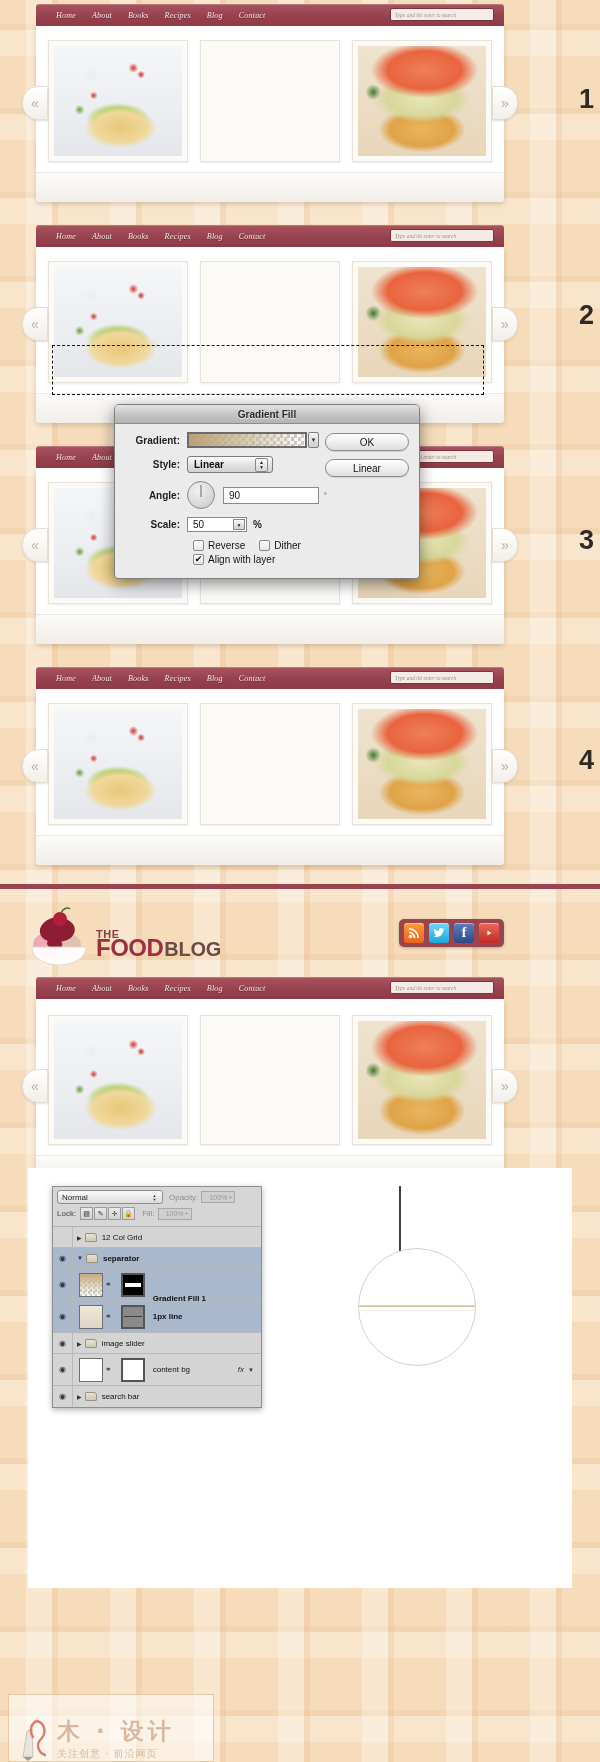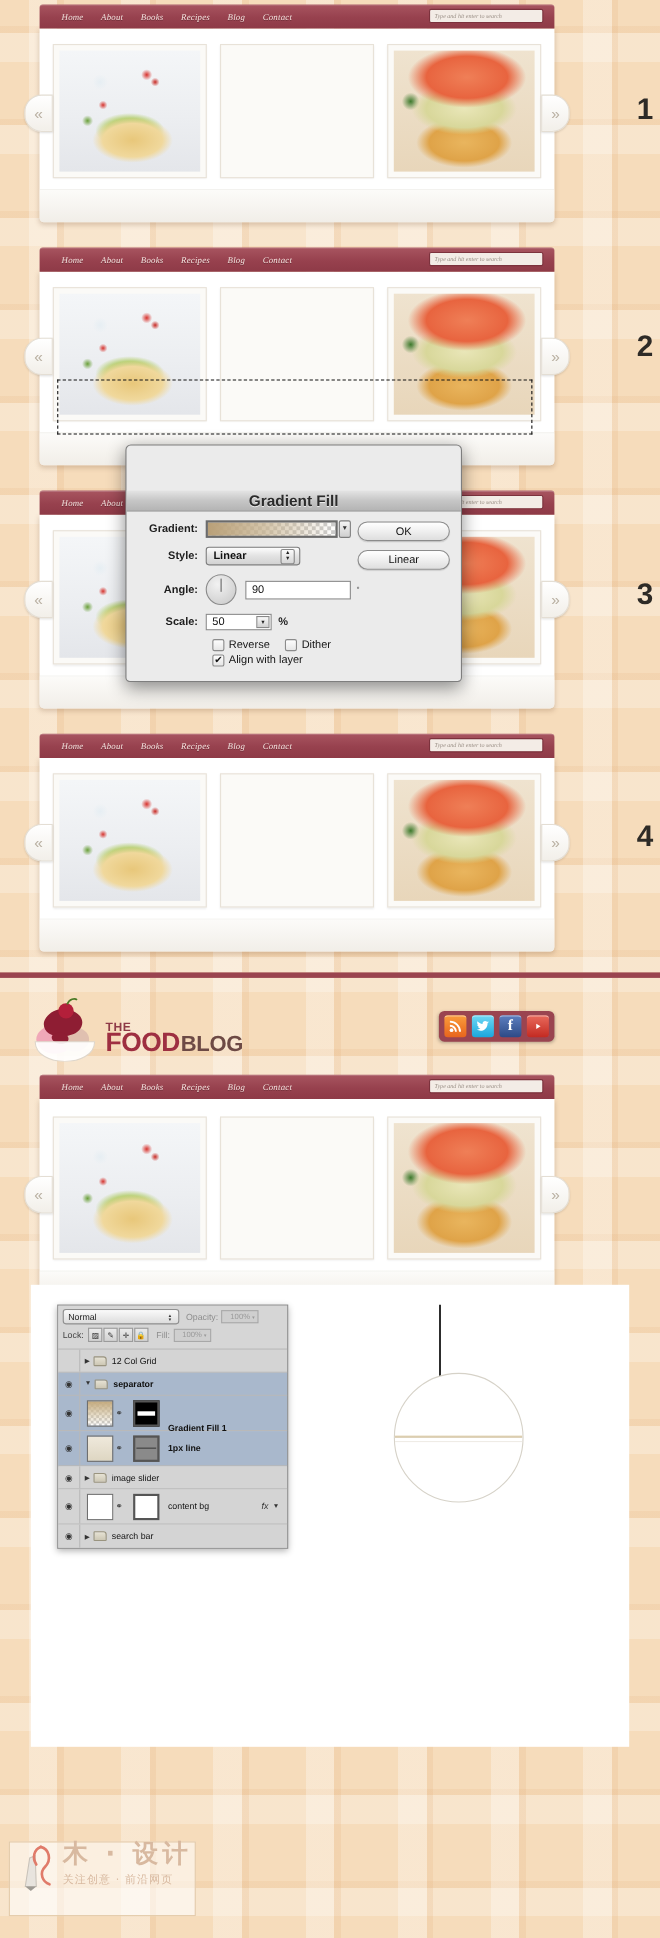--- a/index.html
+++ b/index.html
@@ -181,23 +181,22 @@
     border-radius: 5px 5px 4px 4px;
     box-shadow: 0 5px 16px rgba(0,0,0,.45);
     font-family: "Liberation Sans", sans-serif;
     overflow: hidden;
   }
   .dialog-title {
     height: 19px;
     background: linear-gradient(180deg,#e4e4e4 0%, #c6c6c6 50%, #b4b4b4 100%);
     border-bottom: 1px solid #8d8d8d;
     display: flex; align-items: center; justify-content: center;
-    font-size: 14px; font-weight: bold; color: #2b2b2b;
+    font-size: 10px; font-weight: bold; color: #2b2b2b;
     text-shadow: 0 1px 0 rgba(255,255,255,.7);
-    margin-top: 41px;
   }
   .dialog-body { padding: 8px 10px 10px 10px; position: relative; }
   .d-row { display: flex; align-items: center; margin-bottom: 8px; }
   .d-label {
     width: 62px; text-align: right; padding-right: 7px;
     font-size: 10px; font-weight: bold; color: #1d1d1d;
   }
   .grad-preview {
     width: 120px; height: 16px;
     border: 2px solid #6b6b6b;
@@ -448,25 +447,25 @@
     background: #efece6;
   }
   .white-canvas {
     position: absolute; left: 28px; top: 1163px;
     width: 544px; height: 430px;
     background: #ffffff;
   }
 
   
   .watermark {
-    position: absolute; left: 8px; bottom: 20px;
-    width: 170px; height: 68px;
+    position: absolute; left: 8px; bottom: 0;
+    width: 206px; height: 68px;
     border: 1px solid #e3c9a7;
     background: rgba(255,255,255,.55);
-    display: flex; align-items: flex-start; padding-left: 8px;
+    display: flex; align-items: flex-end; padding-left: 8px;
   }
   .wm-pen { width: 34px; height: 44px; position: relative; }
   .wm-text { margin-left: 6px; }
   .wm-main {
     font-family: "DejaVu Sans", sans-serif;
     font-size: 23px; font-weight: bold;
     color: #d8b9a0; letter-spacing: 4px; line-height: 1;
   }
   .wm-sub {
     font-family: "DejaVu Sans", sans-serif;

